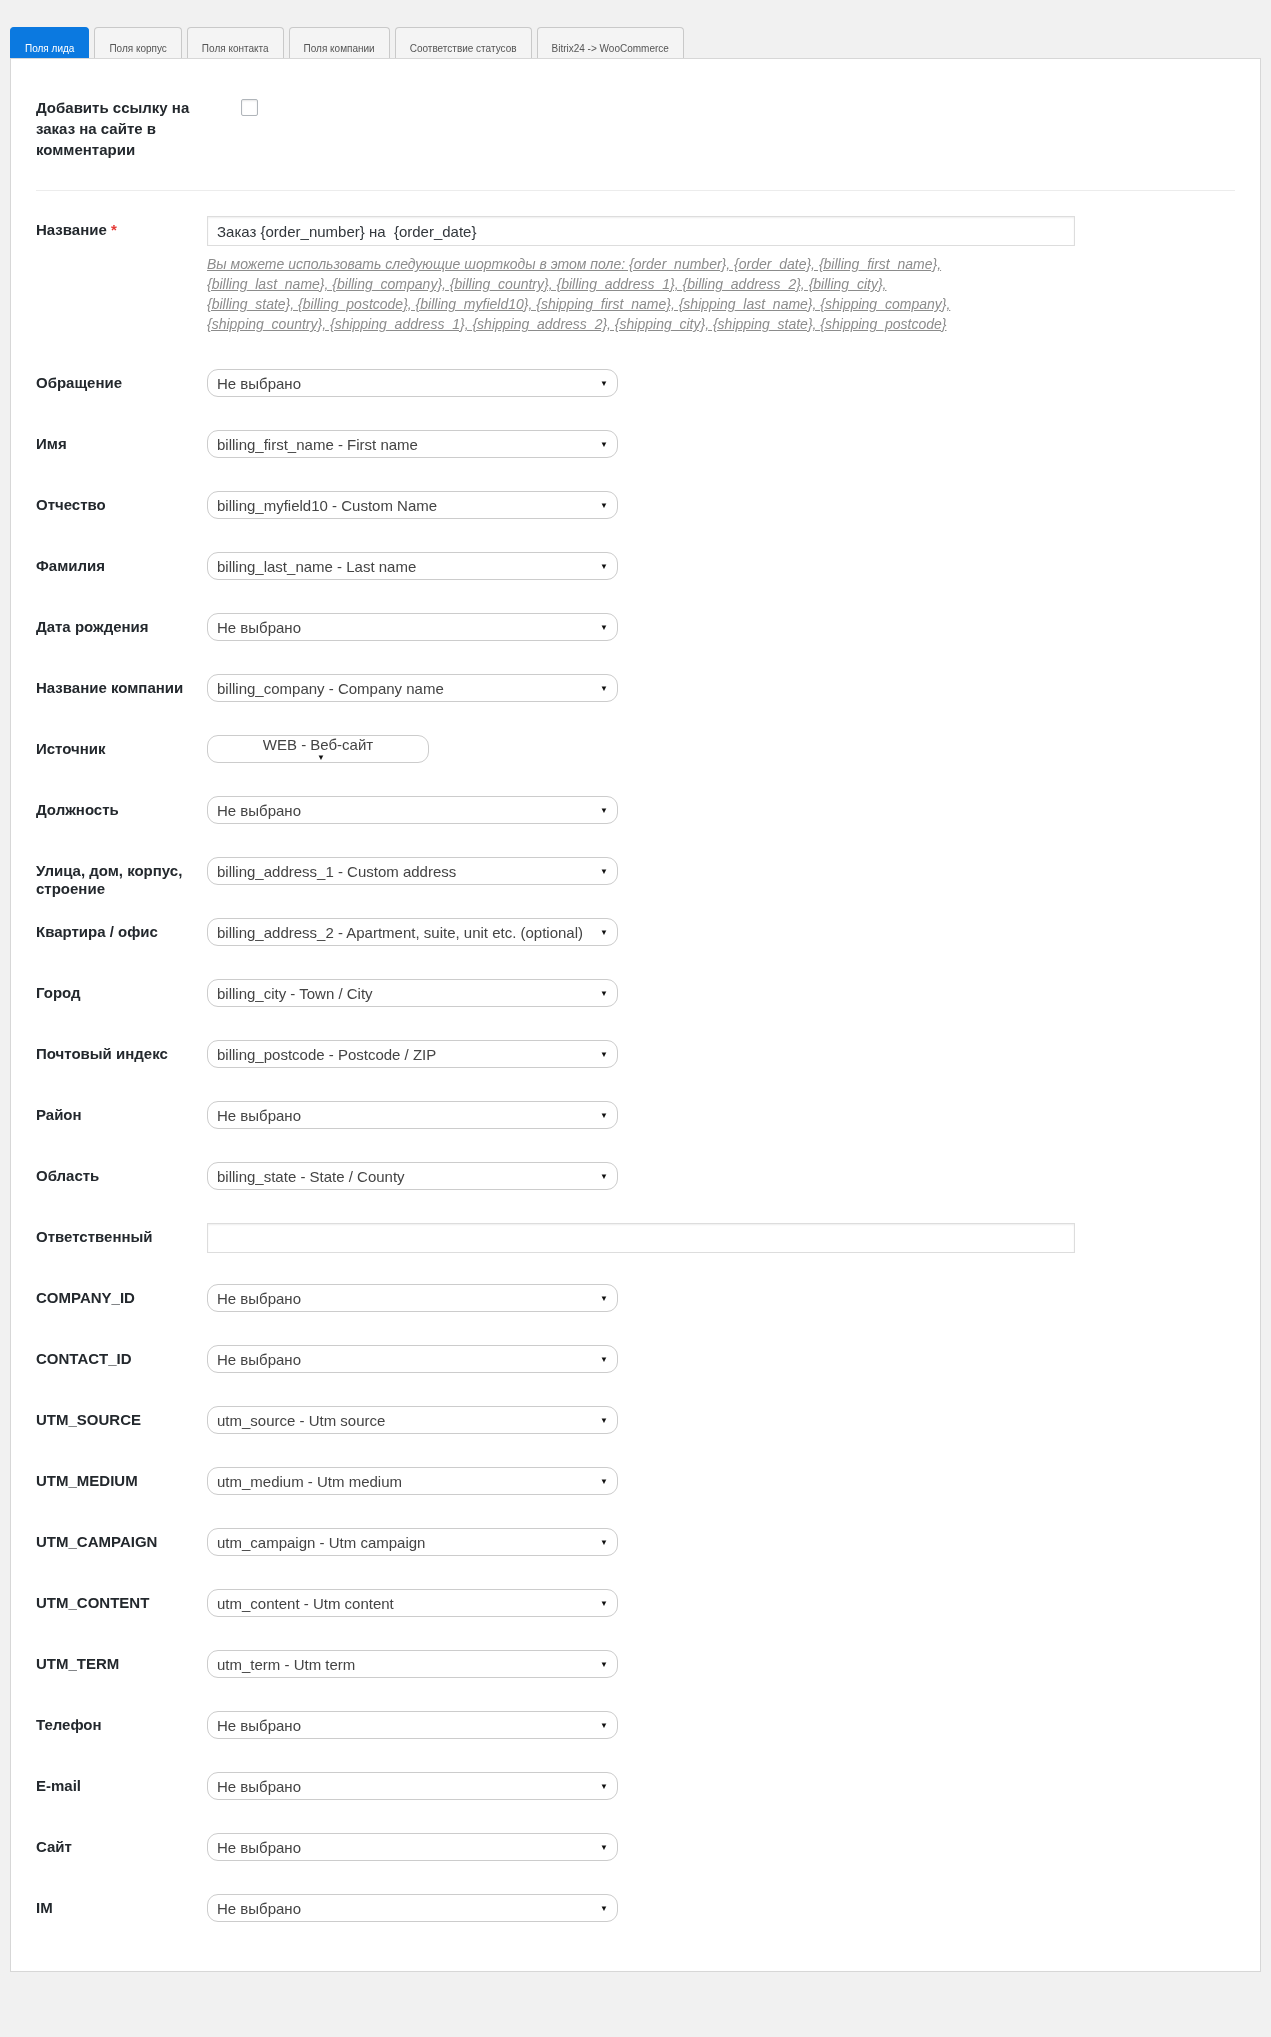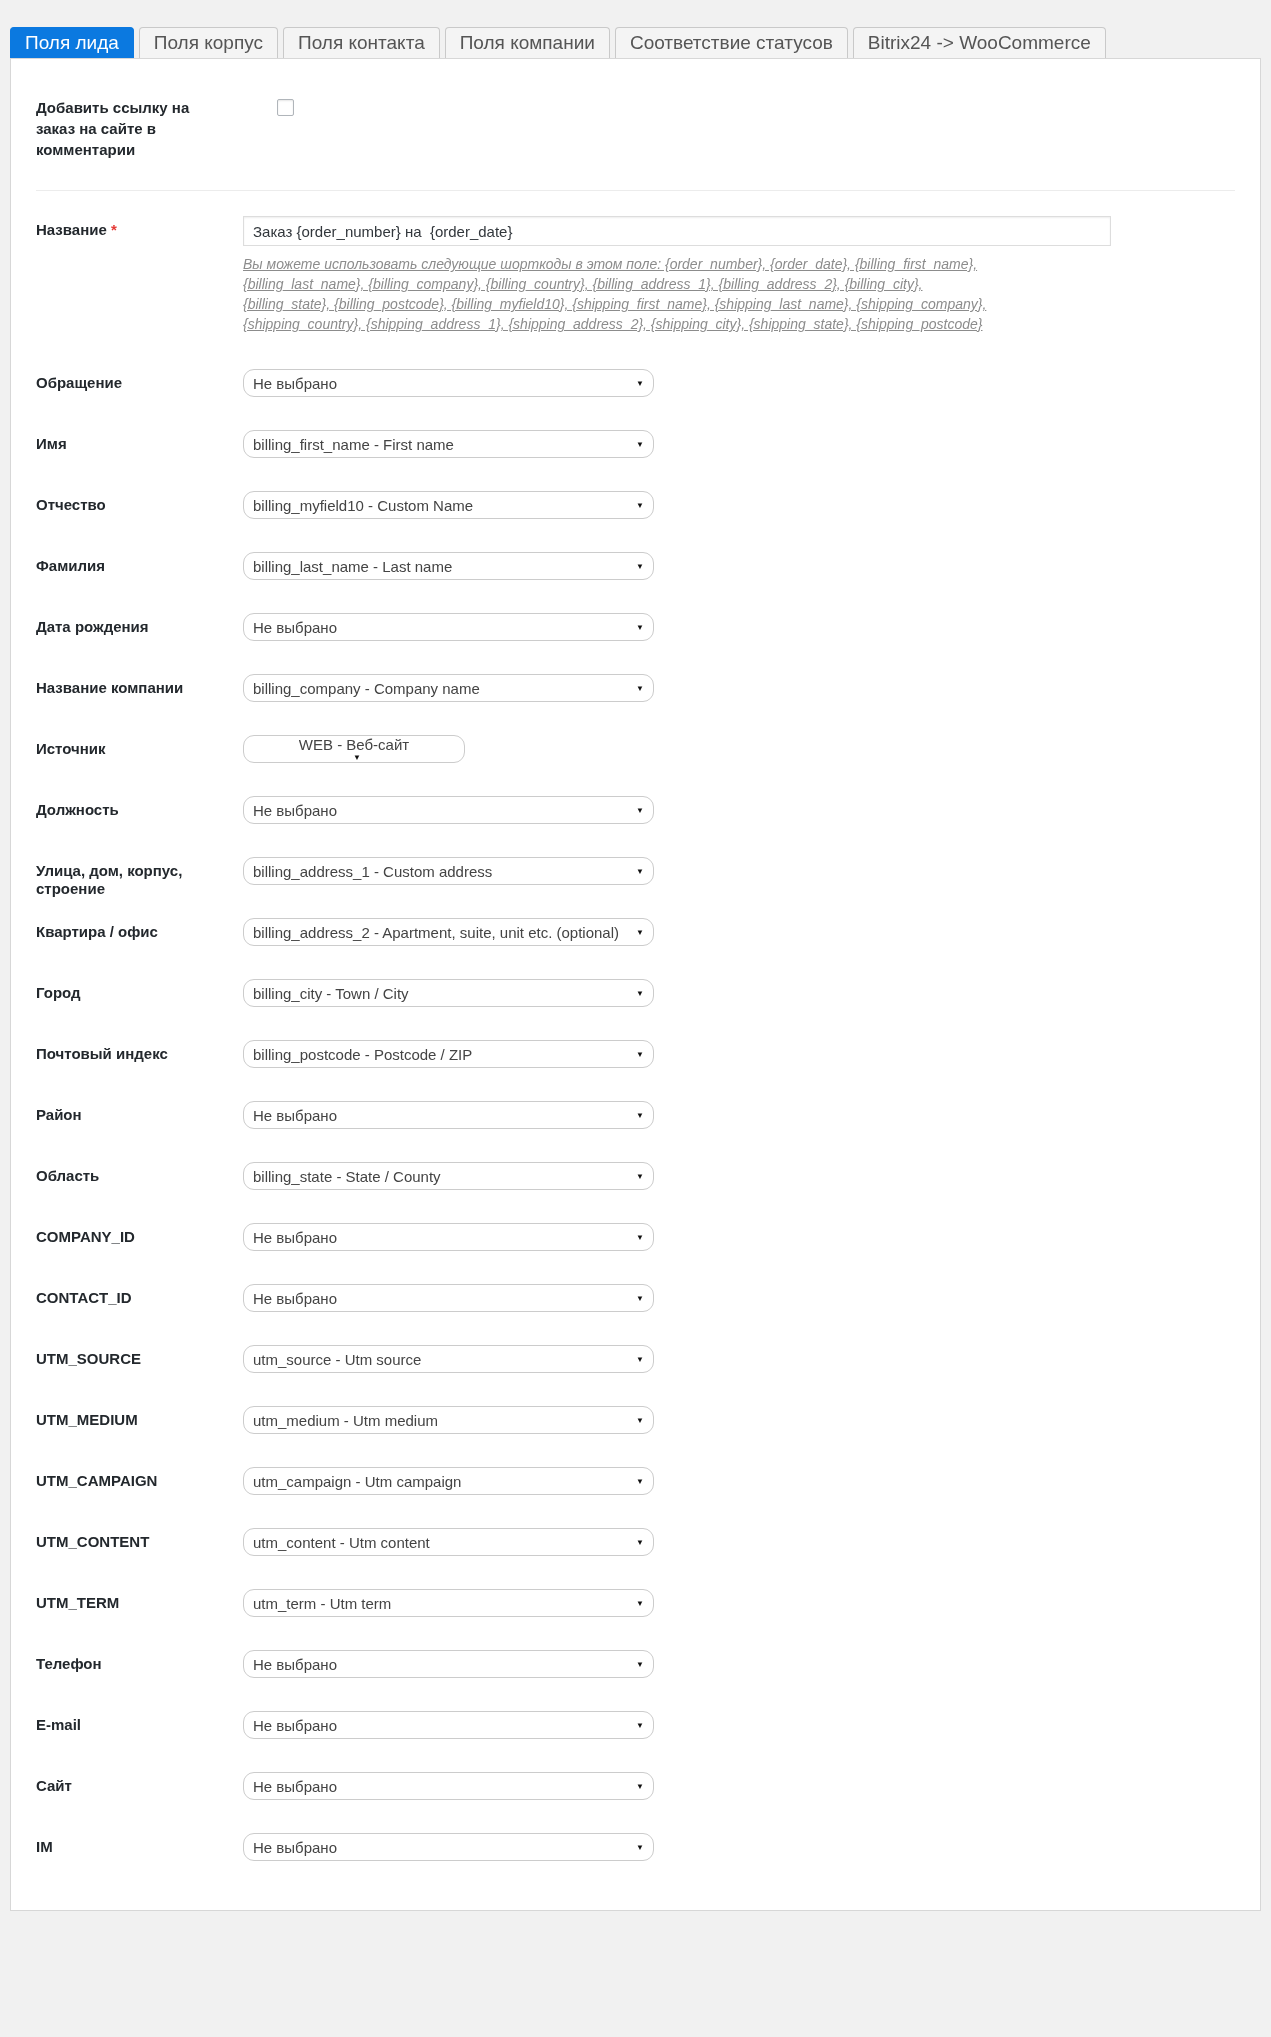--- a/index.html
+++ b/index.html
@@ -4,30 +4,30 @@
 <style>
   * { margin:0; padding:0; box-sizing:border-box; }
   html,body { background:#f1f1f1; }
   body {
     width:1271px; height:2037px; overflow:hidden;
     font-family:"Liberation Sans", sans-serif;
     color:#23282d;
   }
   .tabbar { display:flex; gap:5px; margin:27px 0 0 10px; align-items:flex-end; }
   .tab {
-    height:31px; line-height:29px; padding:0 14px; font-size:19px;
+    height:31px; line-height:29px; padding:6px 14px; font-size:10px;
     background:#f4f4f4; color:#555; border:1px solid #c9c9c9; border-bottom:none;
     border-radius:4px 4px 0 0; text-decoration:none; white-space:nowrap; cursor:pointer;
   }
   .tab.active { background:#0b79e0; color:#fff; border-color:#0b79e0; font-weight:normal; }
   .panel {
     margin:0 10px; background:#fff; border:1px solid #d7d7d7;
     padding:38px 25px 16px 25px;
   }
-  .frow { display:flex; height:28px; margin-bottom:33px;gap:36px; }
+  .frow { display:flex; height:28px; margin-bottom:33px; }
   .frow-label {
     flex:0 0 171px; font-size:15px; font-weight:bold; color:#23282d;
     line-height:18px; padding-top:5px; padding-right:10px;
   }
   .frow-field { flex:1; }
   .frow-top { height:auto; min-height:36px; margin-bottom:30px; }
   .top-label { flex:0 0 205px; padding-top:0; line-height:21px; }
   .divider { height:1px; background:#ececec; margin:0 0 25px 0; }
   .name-row { height:auto; margin-bottom:35px; }
   .req { color:#e53935; font-weight:bold; }
@@ -210,20 +210,24 @@
       <div class="frow">
         <div class="frow-label">Область</div>
         <div class="frow-field">
           <div class="sel">
             <span class="sel-text">billing_state - State / County</span>
             <span class="sel-arrow">▼</span>
           </div>
         </div>
       </div>
       <div class="frow">
+        <div class="frow-label">Ответственный</div>
+        <div class="frow-field"><input class="tinput" style=""></div>
+      </div>
+      <div class="frow">
         <div class="frow-label">COMPANY_ID</div>
         <div class="frow-field">
           <div class="sel">
             <span class="sel-text">Не выбрано</span>
             <span class="sel-arrow">▼</span>
           </div>
         </div>
       </div>
       <div class="frow">
         <div class="frow-label">CONTACT_ID</div>

